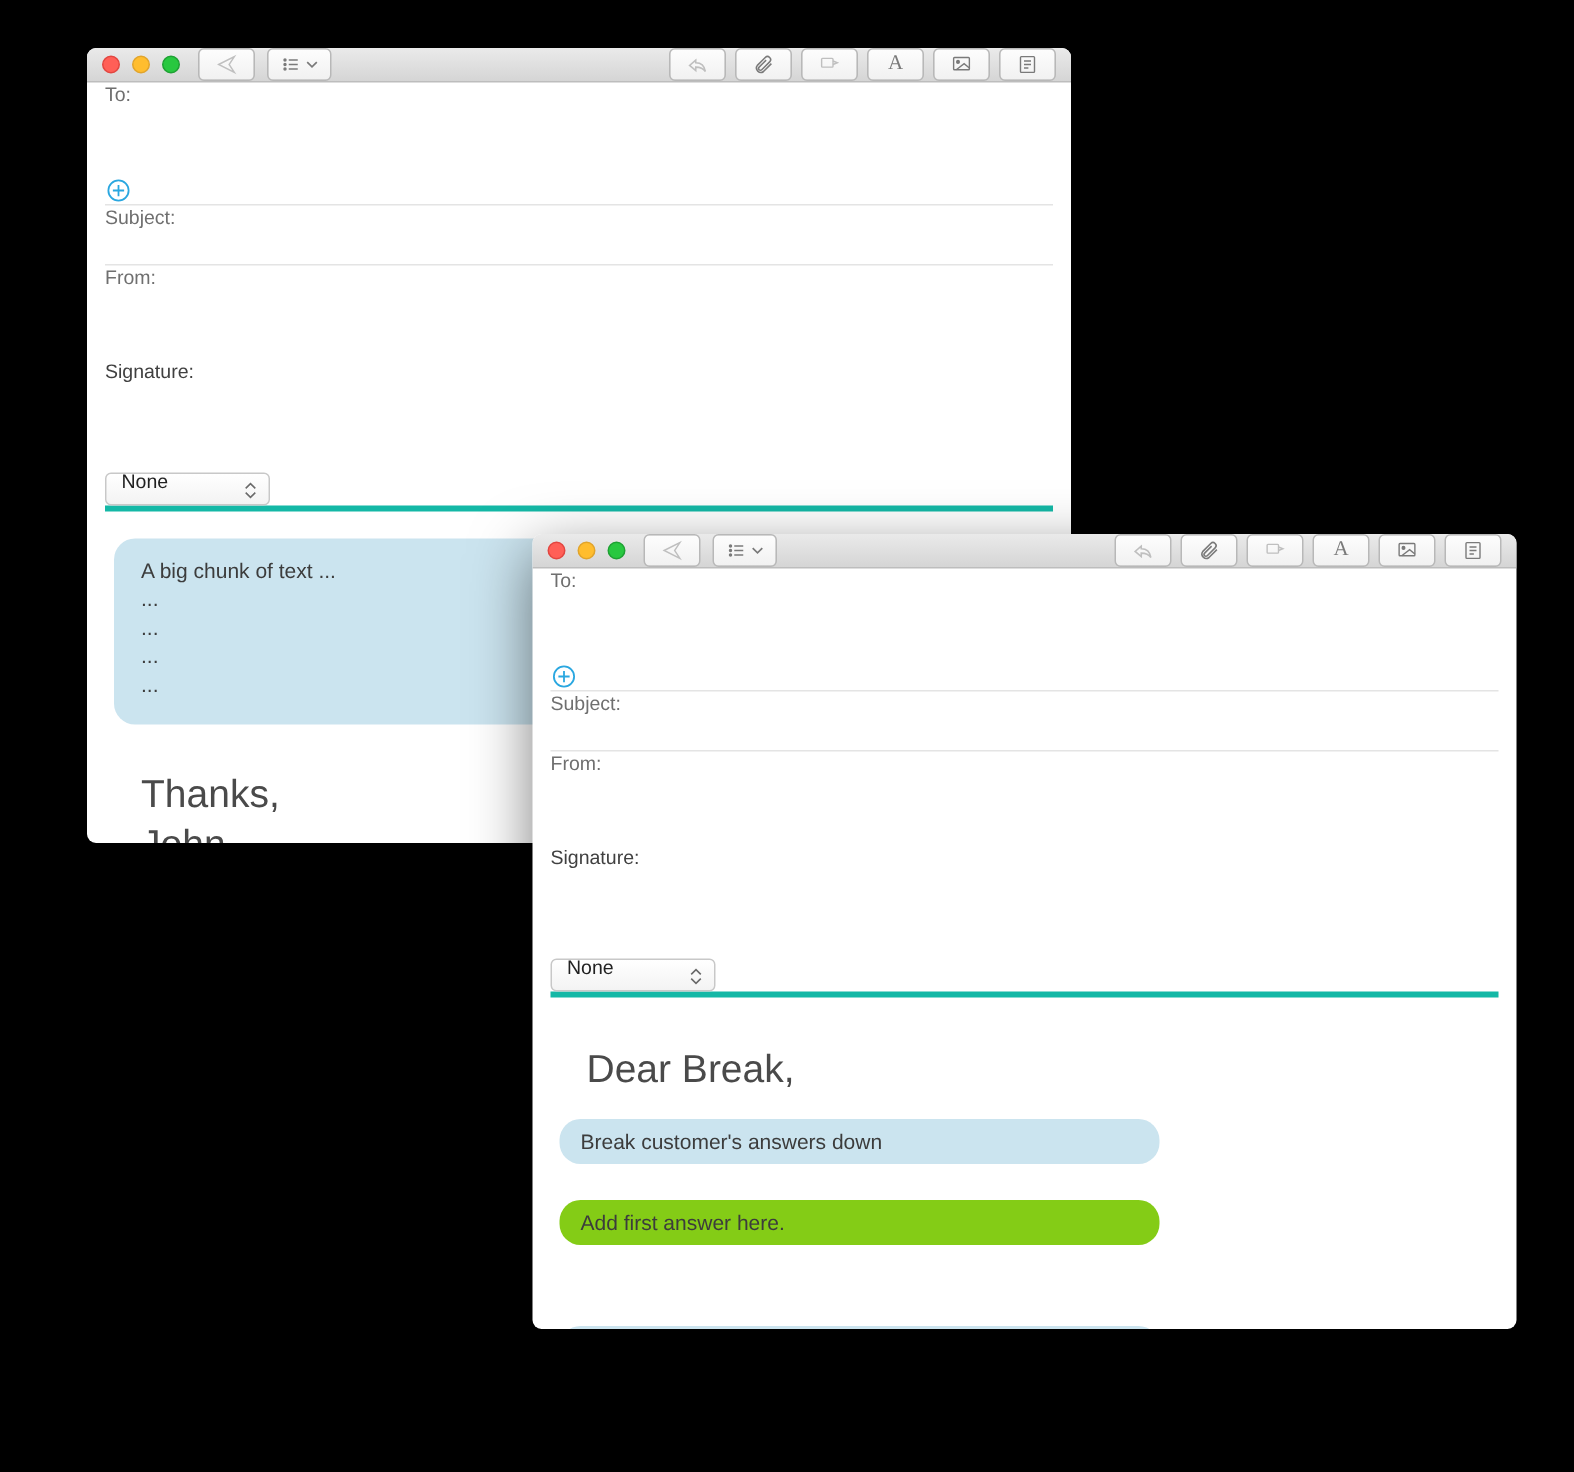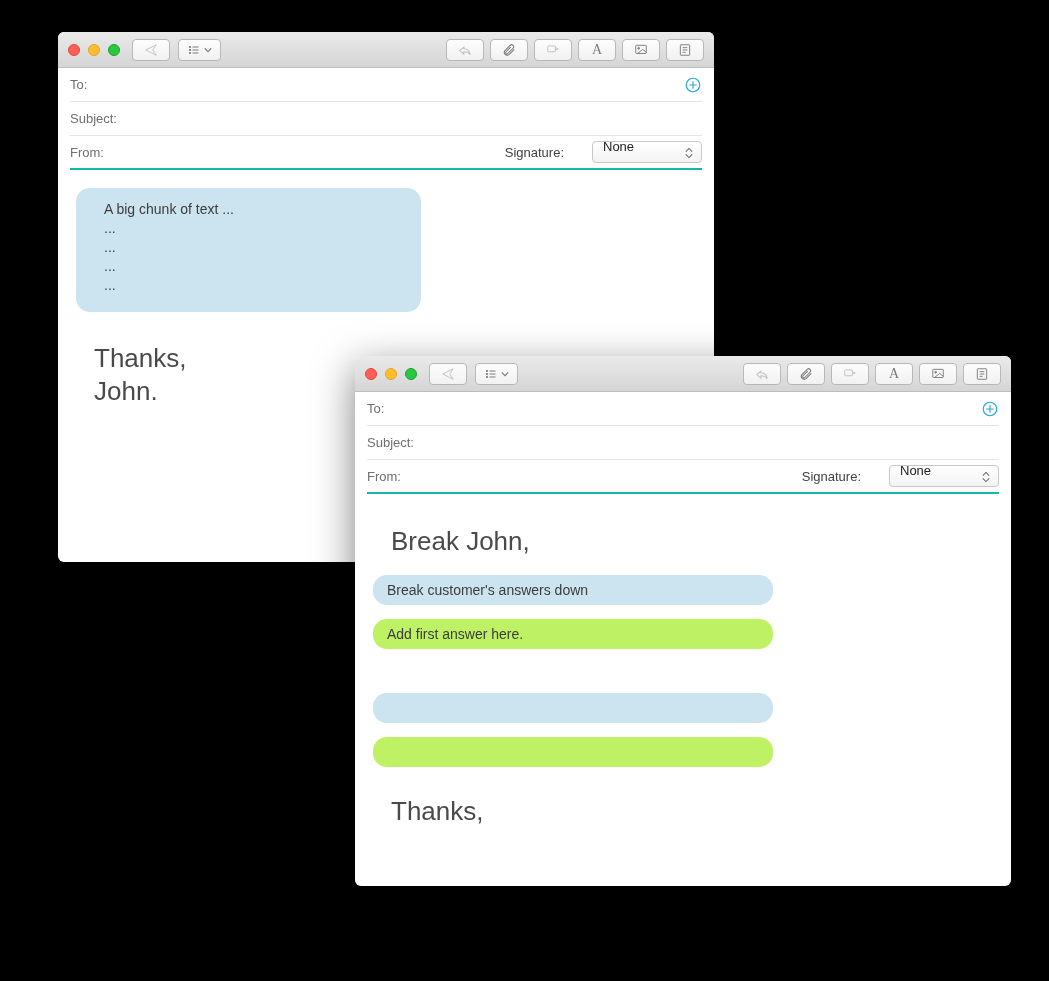--- a/index.html
+++ b/index.html
@@ -50,28 +50,29 @@
   }
   .tb-btn svg { display:block; }
   .tb-btn.muted { color: #bfbfbf; }
   .tb-spacer { flex: 1; }
   .tb-group { display:flex; gap:6px; }
 
   
   .fields { padding: 0 12px; }
   .field-row {
     display:flex;
-    align-items:center;
+    align-items:flex-start;
     min-height: 34px;
     border-bottom: 1px solid #e4e4e4;
     font-size: 13px;
     color:#6f6f6f;
     gap:24px;
-  }
-  .field-row:last-child { border-bottom: 2px solid #14b8a6; }
+    flex-direction:column;
+  }
+  .field-row:last-child { border-bottom: 4px solid #14b8a6; }
   .field-label { white-space: nowrap; }
   .field-grow { flex:1; }
   .add-btn {
     width:18px; height:18px; border-radius:50%;
     display:flex; align-items:center; justify-content:center;
     color:#2aa7e0;
     cursor:pointer;
   }
   .add-btn svg { display:block; }
 
@@ -81,20 +82,21 @@
     border:1px solid #c8c8c8;
     border-radius:4px;
     background:linear-gradient(#fff,#f3f3f3);
     display:flex; align-items:center;
     padding:0 22px 12px 10px;
     font-size:13px;
     color:#222;
     position:relative;
     min-width:110px;
     cursor:pointer;
+    margin-top:36px;
   }
   .select .chev {
     position:absolute; right:6px; top:3px; width:12px; height:16px;
     display:flex; flex-direction:column; justify-content:center; align-items:center;
     color:#6a6a6a;
   }
   .select .chev svg{display:block;}
 
   
   .compose-body {
@@ -113,41 +115,41 @@
     font-weight: 300;
     color:#4a4a4a;
     line-height: 1.25;
     margin-left: 18px;
   }
   .signoff .who { display:block; }
 
   .chunk {
     background:#cbe4ef;
     border-radius: 14px;
-    padding: 12px 18px 18px 28px;
+    padding: 12px 18px 18px 18px;
     color:#3c3c3c;
     font-size:14px;
     line-height:1.35;
     width: 345px;
     margin: 0 0 30px 0;
     white-space: pre-line;
   }
 
   .bar {
     border-radius: 14px;
     height: 30px;
     width: 400px;
     display:flex; align-items:center;
     padding: 0 14px;
     font-size:14px;
     color:#3c3c3c;
-    margin-bottom: 14px;
+    margin-bottom: 24px;
   }
   .bar.blue  { background:#cbe4ef; }
-  .bar.green { background:#bef264; }
+  .bar.green { background:#84cc16; }
   .gap { height: 30px; }
 
   
   #win1 { left: 58px;  top: 32px;  width: 656px; height: 530px; }
   #win2 { left: 355px; top: 356px; width: 656px; height: 530px; }
 
   
   .tb-btn .caret { margin-left:3px; }
 </style>
 </head>
@@ -392,21 +394,21 @@
             </svg>
           <svg width="8" height="6" viewBox="0 0 10 6">
               <path d="M1 1l4 4 4-4" fill="none" stroke="currentColor" stroke-width="1.3"></path>
             </svg>
         </span>
       </span>
     </div>
   </div>
 
   <div class="compose-body">
-    <div class="greeting">Break John,</div>
+    <div class="greeting">Dear Break,</div>
 
     <div class="bar blue">
         <span>Break customer's answers down</span>
       </div>
     <div class="bar green">
         <span>Add first answer here.</span>
       </div>
 
     <div class="gap"></div>
 

